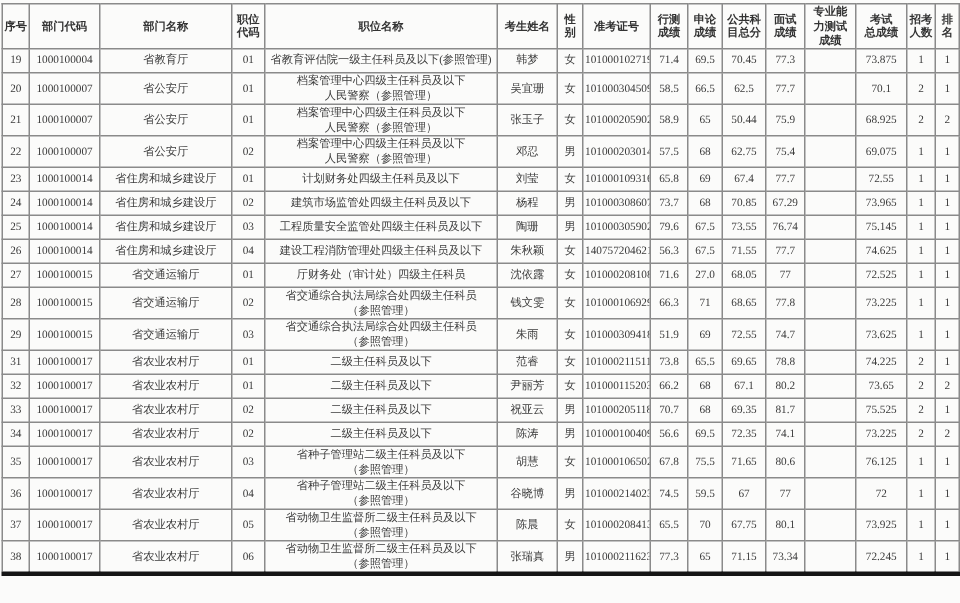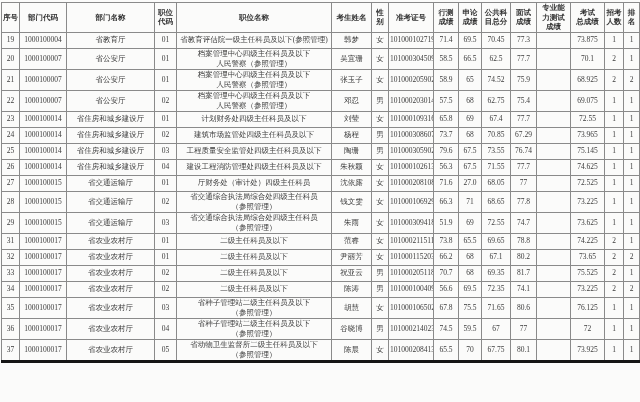--- a/index.html
+++ b/index.html
@@ -132,21 +132,21 @@
           <td class="num">1000100007</td>
           <td>省公安厅</td>
           <td>01</td>
           <td>档案管理中心四级主任科员及以下
 人民警察（参照管理）</td>
           <td>张玉子</td>
           <td>女</td>
           <td class="num">101000205902</td>
           <td class="num">58.9</td>
           <td class="num">65</td>
-          <td class="num">74.52</td>
+          <td class="num">50.44</td>
           <td class="num">75.9</td>
           <td class="num"></td>
           <td class="num">68.925</td>
           <td class="num">2</td>
           <td class="num">2</td>
         </tr>
         <tr class="tall">
           <td>22</td>
           <td class="num">1000100007</td>
           <td>省公安厅</td>
@@ -220,21 +220,21 @@
           <td class="num">1</td>
         </tr>
         <tr class="single">
           <td>26</td>
           <td class="num">1000100014</td>
           <td>省住房和城乡建设厅</td>
           <td>04</td>
           <td>建设工程消防管理处四级主任科员及以下</td>
           <td>朱秋颖</td>
           <td>女</td>
-          <td class="num">101000102613</td>
+          <td class="num">140757204621</td>
           <td class="num">56.3</td>
           <td class="num">67.5</td>
           <td class="num">71.55</td>
           <td class="num">77.7</td>
           <td class="num"></td>
           <td class="num">74.625</td>
           <td class="num">1</td>
           <td class="num">1</td>
         </tr>
         <tr class="single">
@@ -415,15 +415,34 @@
           <td class="num">101000208413</td>
           <td class="num">65.5</td>
           <td class="num">70</td>
           <td class="num">67.75</td>
           <td class="num">80.1</td>
           <td class="num"></td>
           <td class="num">73.925</td>
           <td class="num">1</td>
           <td class="num">1</td>
         </tr>
+        <tr class="tall">
+          <td>38</td>
+          <td class="num">1000100017</td>
+          <td>省农业农村厅</td>
+          <td>06</td>
+          <td>省动物卫生监督所二级主任科员及以下
+（参照管理）</td>
+          <td>张瑞真</td>
+          <td>男</td>
+          <td class="num">101000211623</td>
+          <td class="num">77.3</td>
+          <td class="num">65</td>
+          <td class="num">71.15</td>
+          <td class="num">73.34</td>
+          <td class="num"></td>
+          <td class="num">72.245</td>
+          <td class="num">1</td>
+          <td class="num">1</td>
+        </tr>
       </tbody>
   </table>
 </div>
 
 </body></html>

